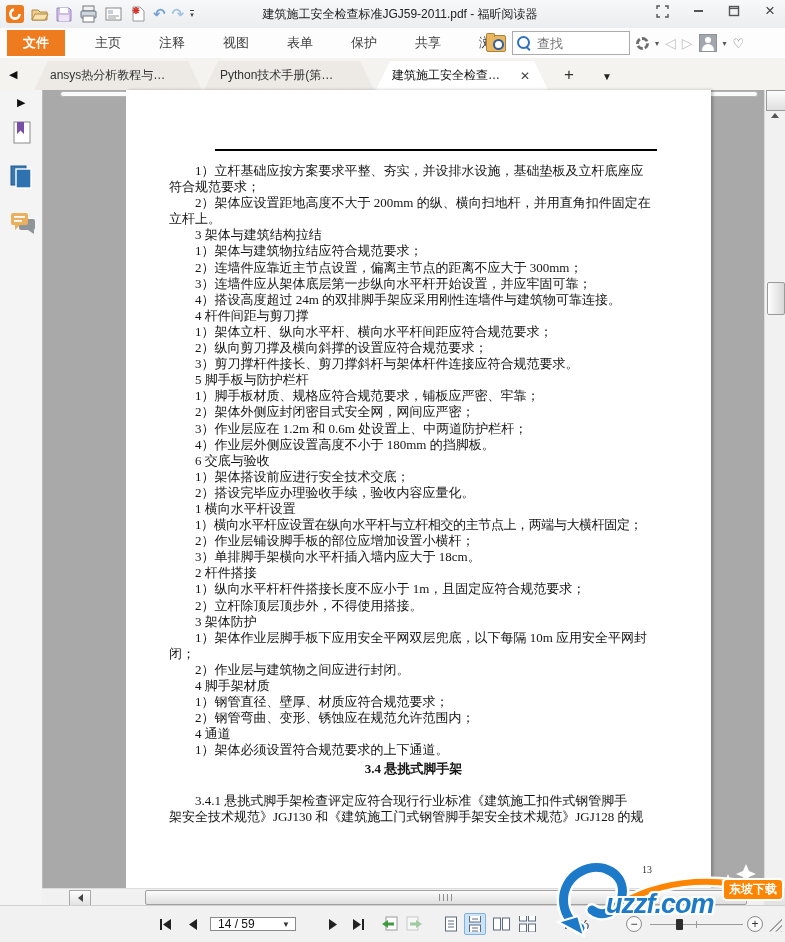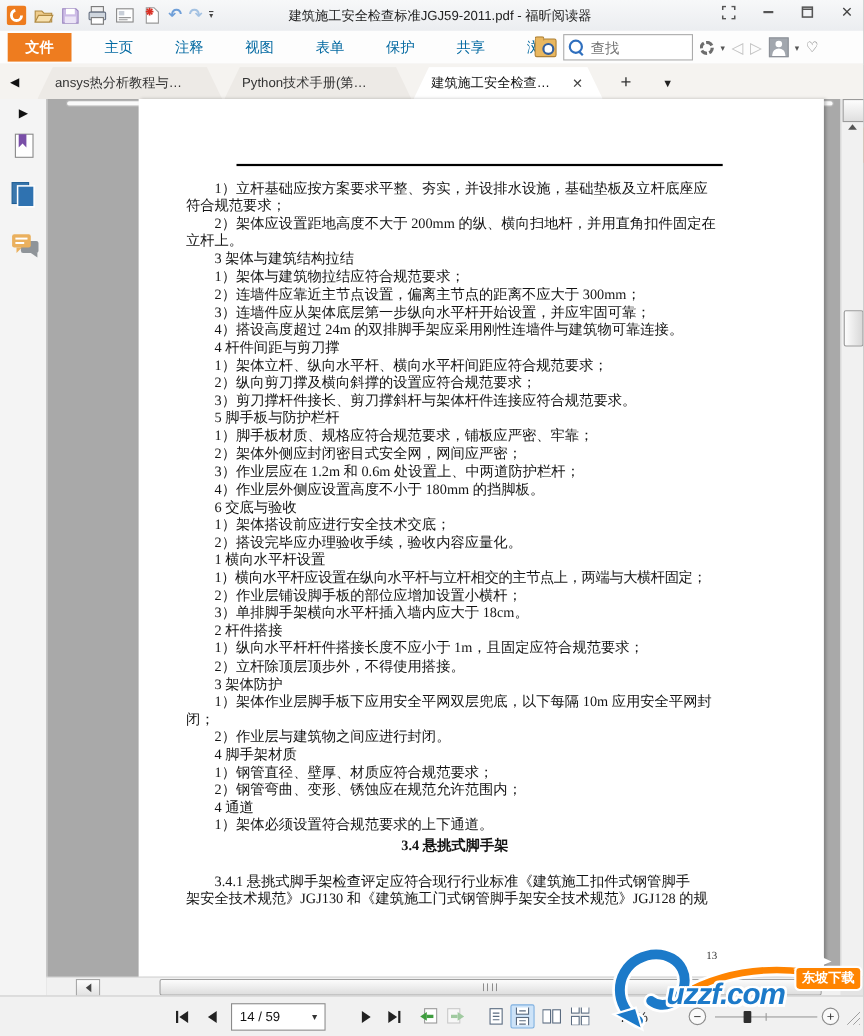--- a/index.html
+++ b/index.html
@@ -16,21 +16,21 @@
   .win-title{position:absolute;left:230px;top:6px;width:340px;text-align:center;font-size:12px;color:#222;white-space:nowrap;}
   .winbtns{position:absolute;right:8px;top:4px;display:flex;align-items:center;gap:22px;}
   .wb{width:14px;height:14px;display:flex;align-items:center;justify-content:center;color:#444;}
   .min-glyph{width:9px;height:2px;background:#555;}
   .close-glyph{font-size:17px;color:#444;line-height:14px;}
   
   .menubar{position:absolute;left:0;top:28px;width:785px;height:30px;background:#fdfdfd;border-bottom:1px solid #e4e1de;}
   .file-btn{position:absolute;left:7px;top:2px;width:58px;height:26px;background:#ee7c1f;color:#fff;
             font-size:13px;font-weight:bold;display:flex;align-items:center;justify-content:center;}
   .menu-items{position:absolute;left:76px;top:0;height:30px;display:flex;align-items:center;}
-  .menu-item{font-size:13px;color:#0369a1;padding:0 19px;height:30px;display:flex;align-items:center;}
+  .menu-item{font-size:13px;color:#404040;padding:0 19px;height:30px;display:flex;align-items:center;}
   .search-zone{position:absolute;left:486px;top:3px;height:24px;display:flex;align-items:center;gap:6px;}
   .fsearch{position:relative;width:18px;height:15px;background:#e9b75f;border:1px solid #ad8138;border-radius:2px;}
   .fsearch::before{content:"";position:absolute;left:-1px;top:-3px;width:7px;height:3px;background:#e9b75f;border:1px solid #ad8138;border-bottom:none;border-radius:2px 2px 0 0;}
   .fsearch::after{content:"";position:absolute;right:1px;bottom:1px;width:7px;height:7px;border:2px solid #335f9e;border-radius:50%;background:#fff;}
   .searchbox{position:relative;width:116px;height:22px;background:#fff;border:1px solid #ababab;}
   .searchbox input{position:absolute;left:22px;top:1px;width:88px;height:18px;border:none;outline:none;font-size:13px;color:#555;font-family:inherit;background:transparent;}
   .mag{position:absolute;left:4px;top:4px;width:9px;height:9px;border:2px solid #2f6fbe;border-radius:50%;}
   .mag::after{content:"";position:absolute;left:8px;top:8px;width:5px;height:2px;background:#2f6fbe;transform:rotate(45deg);transform-origin:0 0;}
   .gear{width:13px;height:13px;border:3px dashed #6d6d6d;border-radius:50%;box-sizing:border-box;}
   .mini-caret{font-size:8px;color:#555;}
@@ -59,21 +59,21 @@
   .ad-hat{position:absolute;left:26px;bottom:-4px;width:26px;height:12px;background:#f2efe8;border-radius:50% 50% 0 0;}
   .ad-coat{position:absolute;left:66px;bottom:-5px;width:34px;height:14px;background:#4d342c;clip-path:polygon(12% 100%,0 20%,35% 0,50% 35%,65% 0,100% 20%,88% 100%);}
   .ad-bag{position:absolute;right:18px;bottom:-4px;width:24px;height:11px;background:#e8359a;border-radius:3px 3px 0 0;}
   
   .main{position:absolute;left:0;top:90px;width:785px;height:815px;background:#a9a9a9;}
   .top-strip{position:absolute;left:60px;top:1px;width:698px;height:6px;background:#fafafa;border:1px solid #b3b3b3;border-radius:3px;box-sizing:border-box;}
   .sidebar{position:absolute;left:0;top:0;width:42px;height:815px;background:#f4f4f4;border-right:1px solid #bcbcbc;}
   .sb-expand{position:absolute;left:17px;top:6px;font-size:11px;color:#111;}
   .sb-icon{position:absolute;left:9px;}
   
-  .page{position:absolute;left:126px;top:0;width:585px;height:798px;background:#ffffff;box-shadow:2px 0 3px rgba(0,0,0,.25);padding-left:38px;}
+  .page{position:absolute;left:126px;top:0;width:585px;height:798px;background:#ffffff;box-shadow:2px 0 3px rgba(0,0,0,.25);}
   .page-rule{position:absolute;left:89px;top:59px;width:442px;height:2px;background:#000;}
   .doc-lines{position:absolute;left:43px;top:73px;width:489px;font-family:"Liberation Serif","DejaVu Serif",serif;font-size:13px;color:#141414;}
   .dline{height:16.1px;line-height:16.1px;white-space:nowrap;}
   .dline.ind{text-indent:26px;}
   .dline.tight{letter-spacing:-0.4px;}
   .dline.heading{text-align:center;font-weight:bold;margin:3px 0 15px;text-indent:0;}
   .pageno{position:absolute;left:516px;top:774px;font-size:10px;color:#333;font-family:"Liberation Serif",serif;}
   
   .vscroll{position:absolute;right:0;top:0;width:21px;height:798px;background:#f1f1f1;border-left:1px solid #dcdcdc;box-sizing:border-box;}
   .vs-topbtn{position:absolute;left:1px;top:0;width:18px;height:19px;background:linear-gradient(#fdfdfd,#dfdfdf);border:1px solid #9a9a9a;}
@@ -82,21 +82,21 @@
   .hscroll{position:absolute;left:42px;bottom:0;width:743px;height:17px;background:#f1f1f1;border-top:1px solid #dcdcdc;box-sizing:border-box;}
   .hs-leftbtn{position:absolute;left:27px;top:1px;width:20px;height:14px;background:linear-gradient(#fdfdfd,#e2e2e2);border:1px solid #a8a8a8;display:flex;align-items:center;justify-content:center;}
   .hs-leftbtn::before{content:"";width:0;height:0;border-top:4px solid transparent;border-bottom:4px solid transparent;border-right:5px solid #444;}
   .hs-thumb{position:absolute;left:103px;top:1px;width:600px;height:13px;background:linear-gradient(#fcfcfc,#dedede);border:1px solid #a0a0a0;border-radius:2px;}
   .hs-grip{position:absolute;left:50%;top:3px;margin-left:-7px;width:14px;height:7px;
            background:repeating-linear-gradient(90deg,#8d8d8d 0 1px,transparent 1px 4px);}
   .corner{position:absolute;right:0;bottom:0;width:21px;height:17px;background:#e4e4e4;}
   
   .statusbar{position:absolute;left:0;top:905px;width:785px;height:37px;background:#f1f1f1;border-top:1px solid #cfcfcf;box-sizing:border-box;}
   .sb-item{position:absolute;top:0;height:36px;display:flex;align-items:center;}
-  .pagebox{width:86px;height:25px;background:#fff;border:1px solid #8a8a8a;display:flex;align-items:center;font-size:12px;color:#111;padding-left:7px;box-sizing:border-box;position:relative;}
+  .pagebox{width:86px;height:14px;background:#fff;border:1px solid #8a8a8a;display:flex;align-items:center;font-size:12px;color:#111;padding-left:7px;box-sizing:border-box;position:relative;}
   .pagebox .pb-caret{position:absolute;right:5px;font-size:8px;color:#333;}
   .pct{font-size:13px;color:#222;}
   .zbtn{width:16px;height:16px;border:1px solid #8c8c8c;border-radius:50%;display:flex;align-items:center;justify-content:center;font-size:12px;color:#333;box-sizing:border-box;background:#fafafa;line-height:1;}
   .slider-line{width:93px;height:1px;background:#9a9a9a;position:relative;}
   .slider-tick{position:absolute;left:46px;top:-3px;width:1px;height:7px;background:#9a9a9a;}
   .slider-thumb{position:absolute;left:26px;top:-5px;width:7px;height:11px;background:#2e2e2e;border-radius:1px;}
   .grip{width:15px;height:15px;clip-path:polygon(100% 0,100% 100%,0 100%);
         background:repeating-linear-gradient(135deg,#9e9e9e 0 1px,transparent 1px 4px);}
   .viewicon{width:22px;height:22px;display:flex;align-items:center;justify-content:center;border:1px solid transparent;border-radius:2px;box-sizing:border-box;}
   .viewicon.active{background:#cde3f8;border-color:#7fb0e0;}

